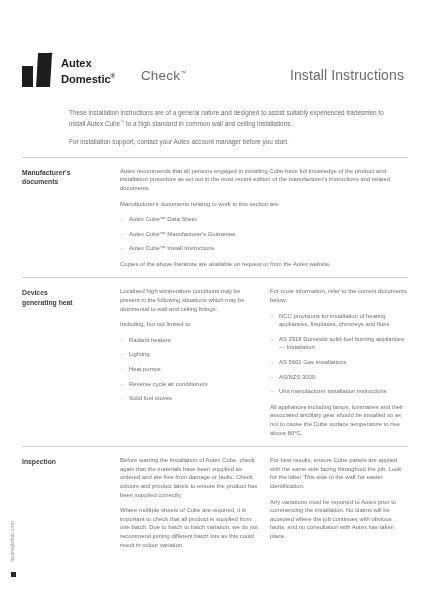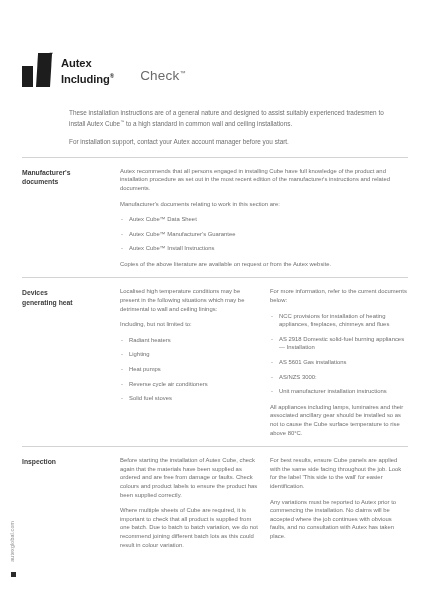--- a/index.html
+++ b/index.html
@@ -207,25 +207,26 @@
   <div class="header">
 
     <div class="logo-mark">
       <div class="bar-left"></div>
       <div class="bar-right"></div>
       <span class="tm">™</span>
     </div>
 
     <div class="logo-words">
       <div>Autex</div>
-      <div><span>Including</span><span class="reg">®</span></div>
+      <div><span>Domestic</span><span class="reg">®</span></div>
     </div>
 
     <div class="product-name"><span>Check</span><span class="tm-sup">™</span></div>
 
+    <div class="doc-title">Install Instructions</div>
   </div>
 
   <div class="intro">
     <p><span>These installation instructions are of a general nature and designed to assist suitably experienced tradesmen to install Autex Cube</span><span class="tm-sup">™</span><span> to a high standard in common wall and ceiling installations.</span></p>
     <p>For installation support, contact your Autex account manager before you start.</p>
   </div>
 
   <div class="rule rule-top"></div>
 
   <div class="section">

